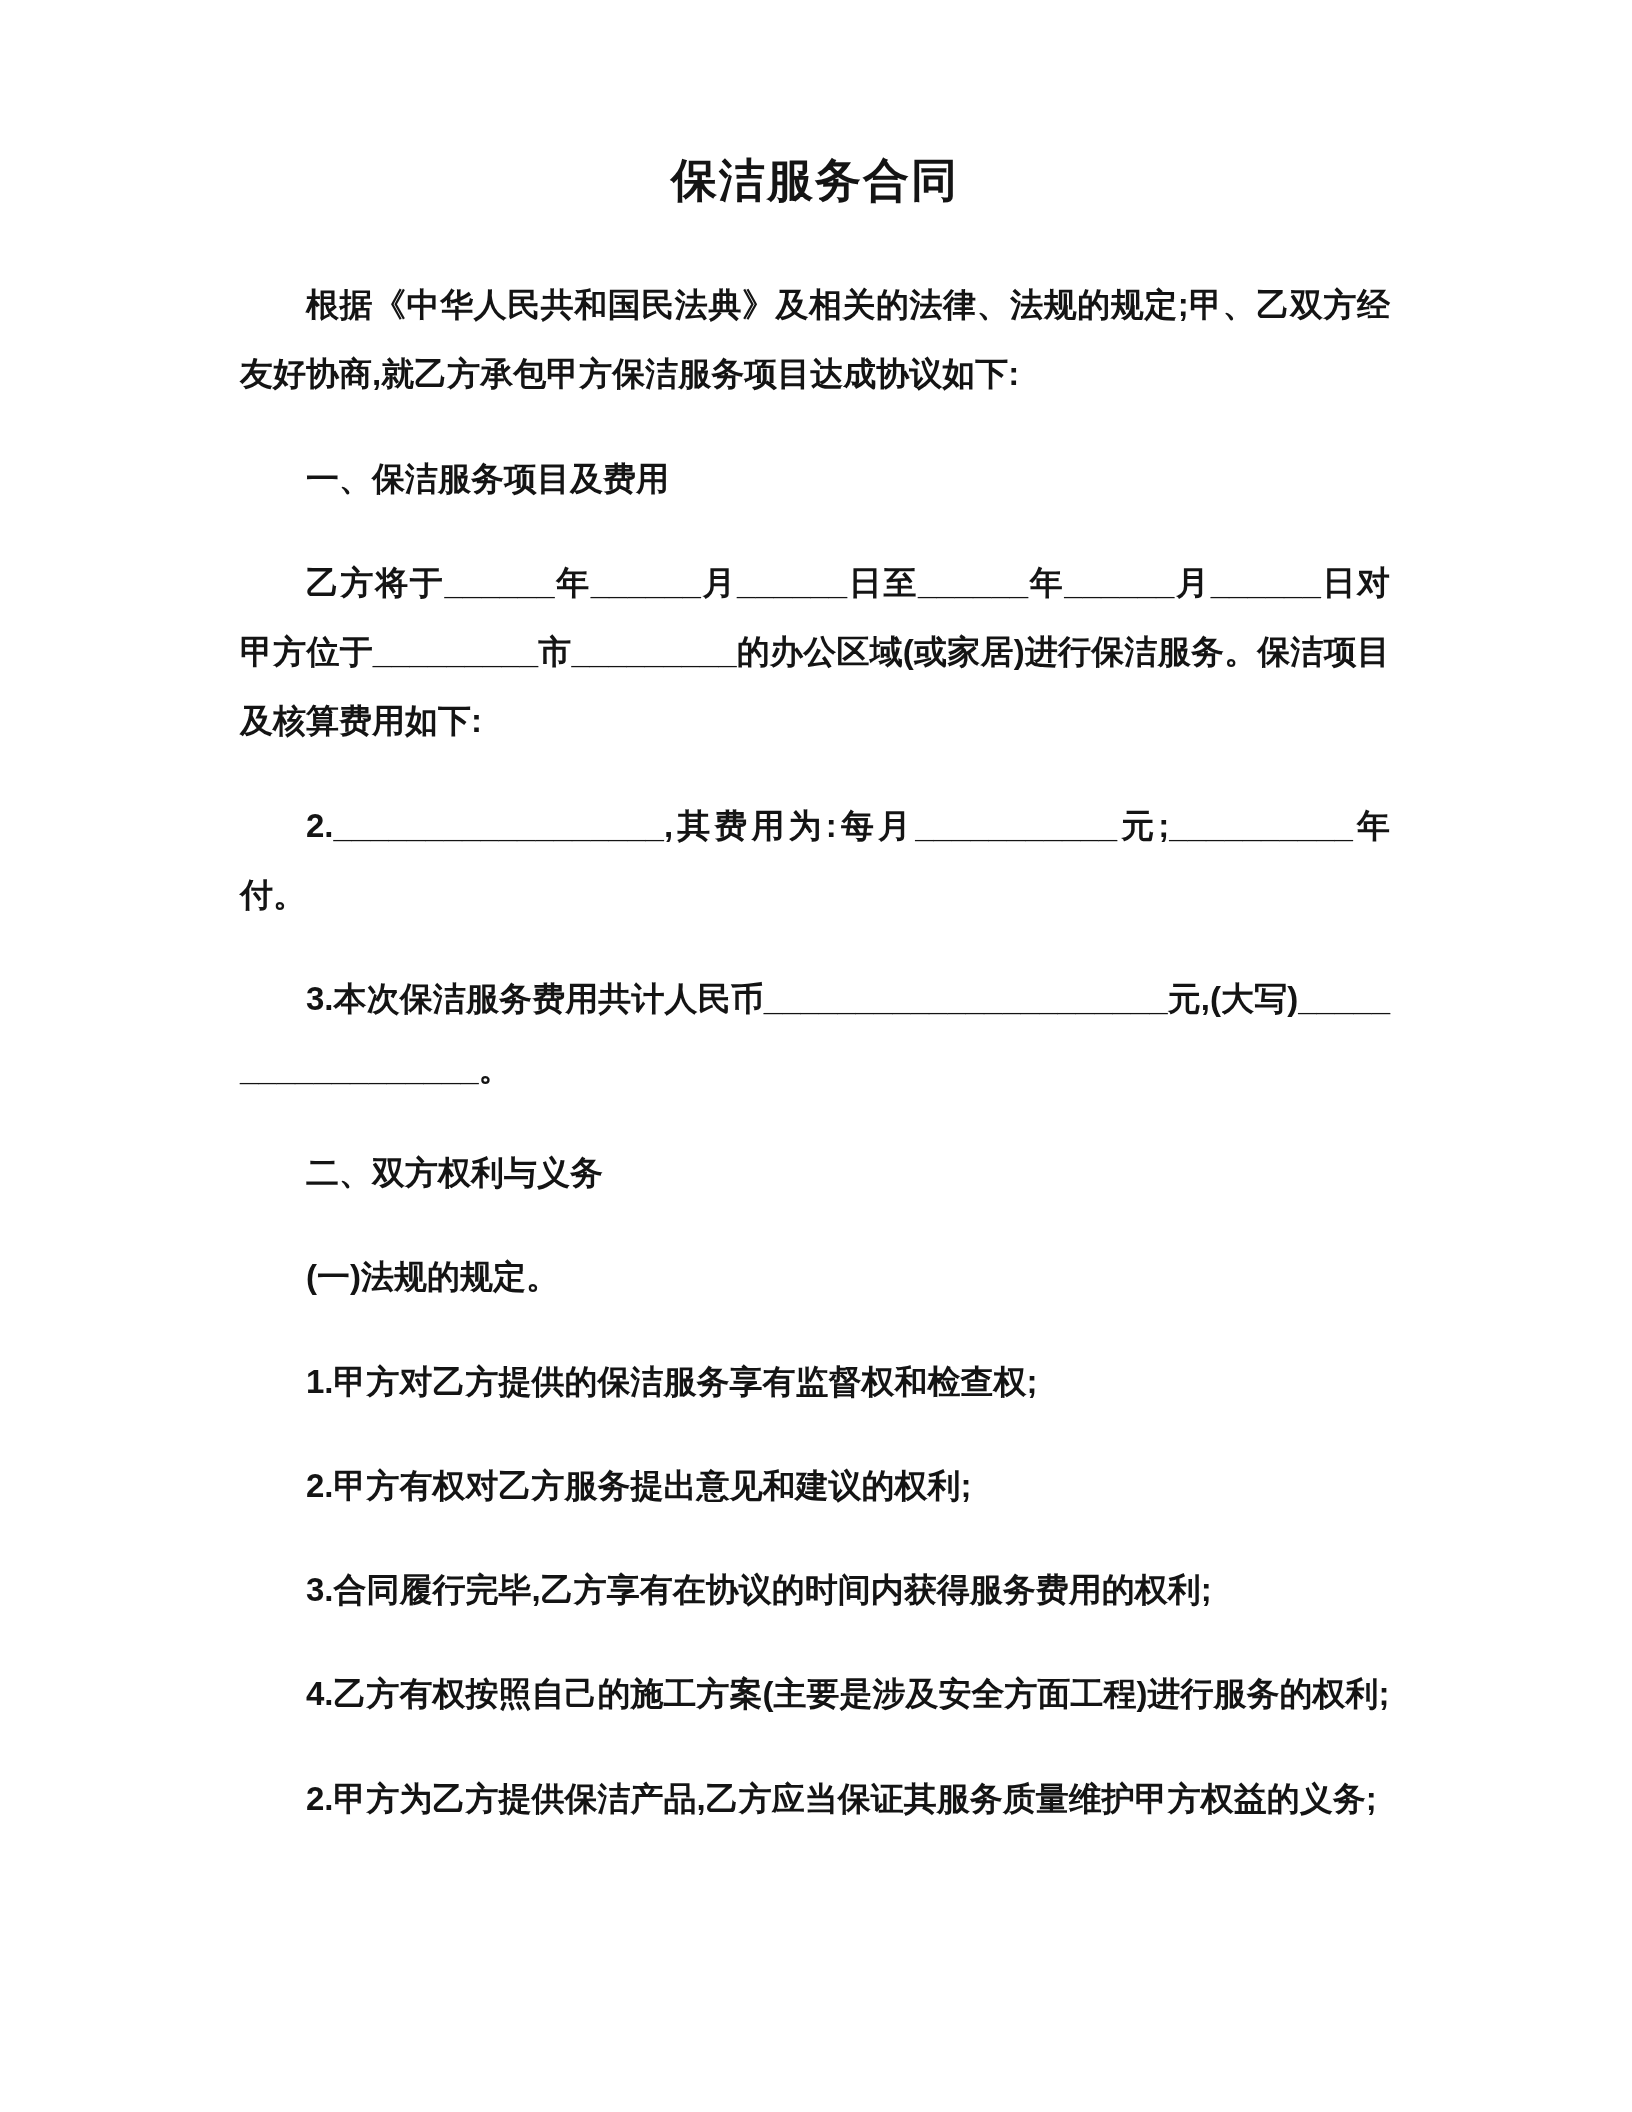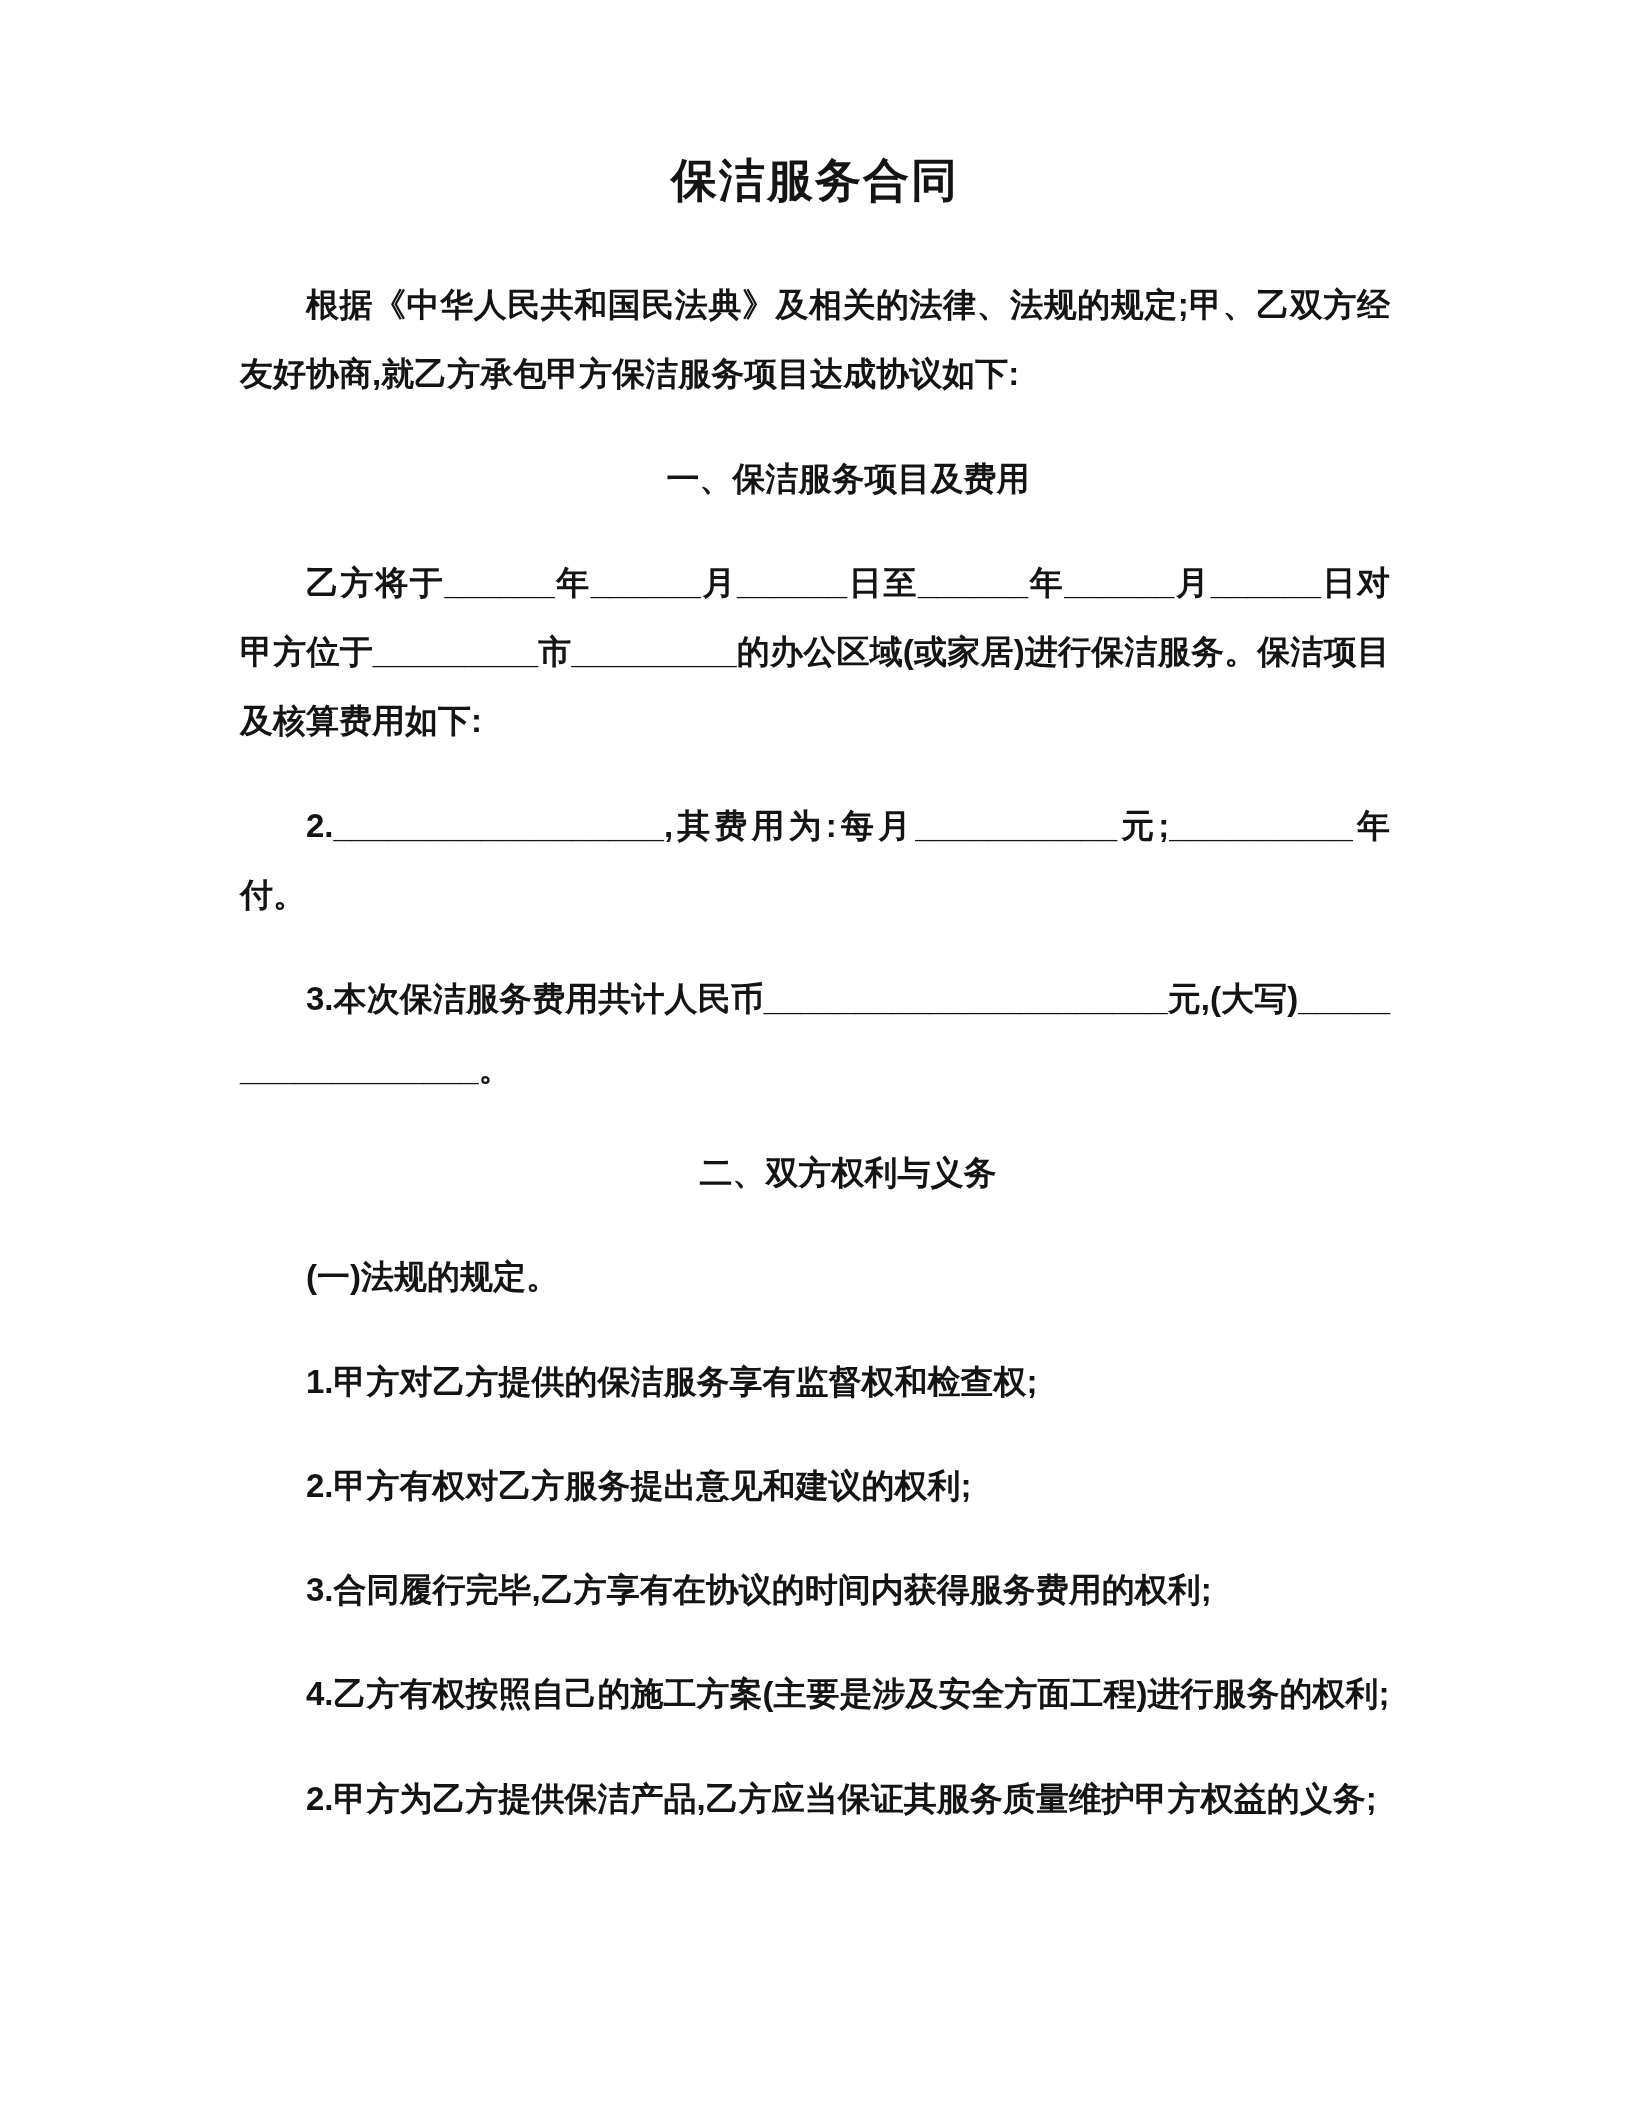--- a/index.html
+++ b/index.html
@@ -27,21 +27,21 @@
   .para {
     font-size: 33px;
     font-weight: 600;
     line-height: 2.1;
     text-align: justify;
     text-indent: 2em;
     margin: 0 0 35px 0;
     word-break: break-all;
   }
   .para.heading {
-    text-align: center;
+    text-align: left;
     font-weight: 700;
   }
 </style>
 </head>
 <body>
 
 <div class="page">
 
   <h1 class="doc-title">保洁服务合同</h1>
 

